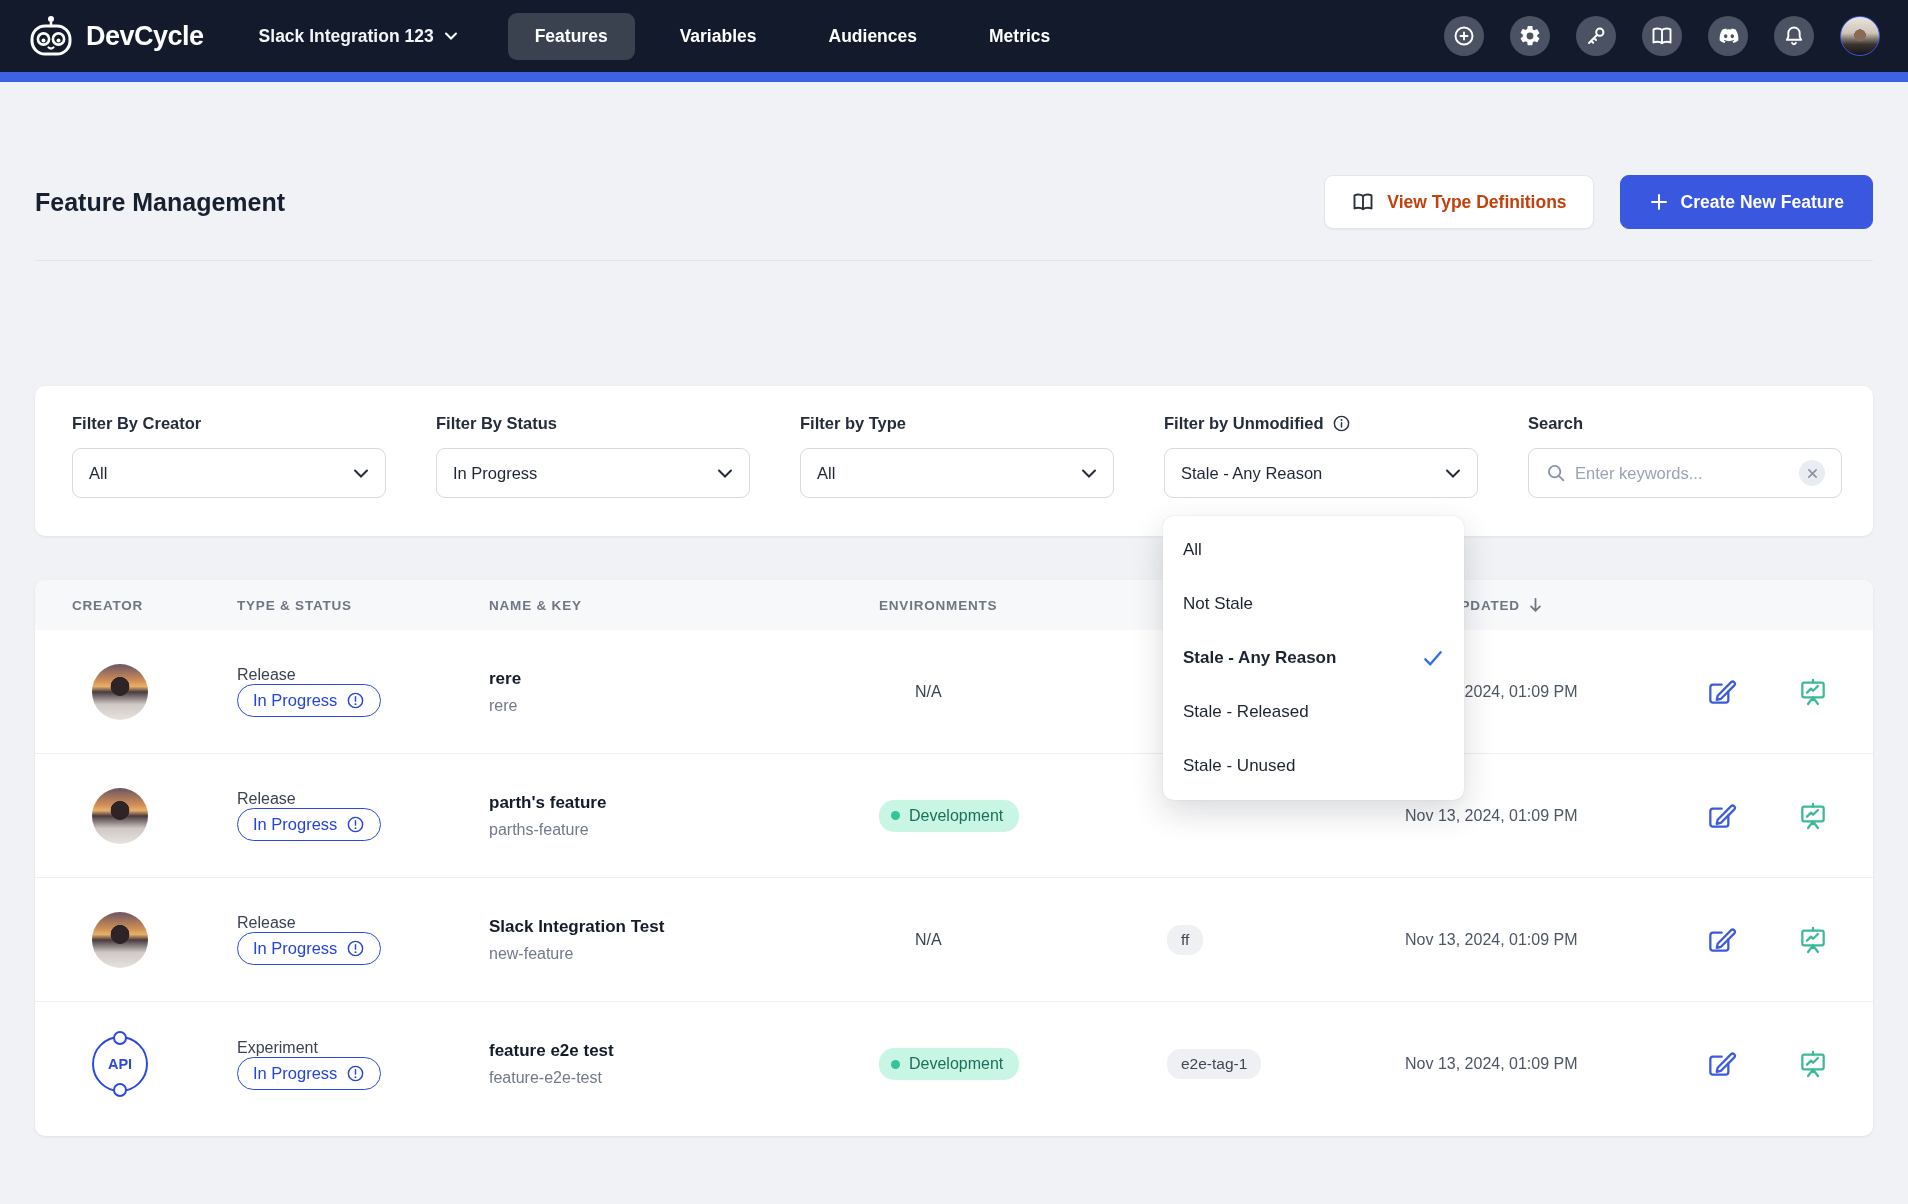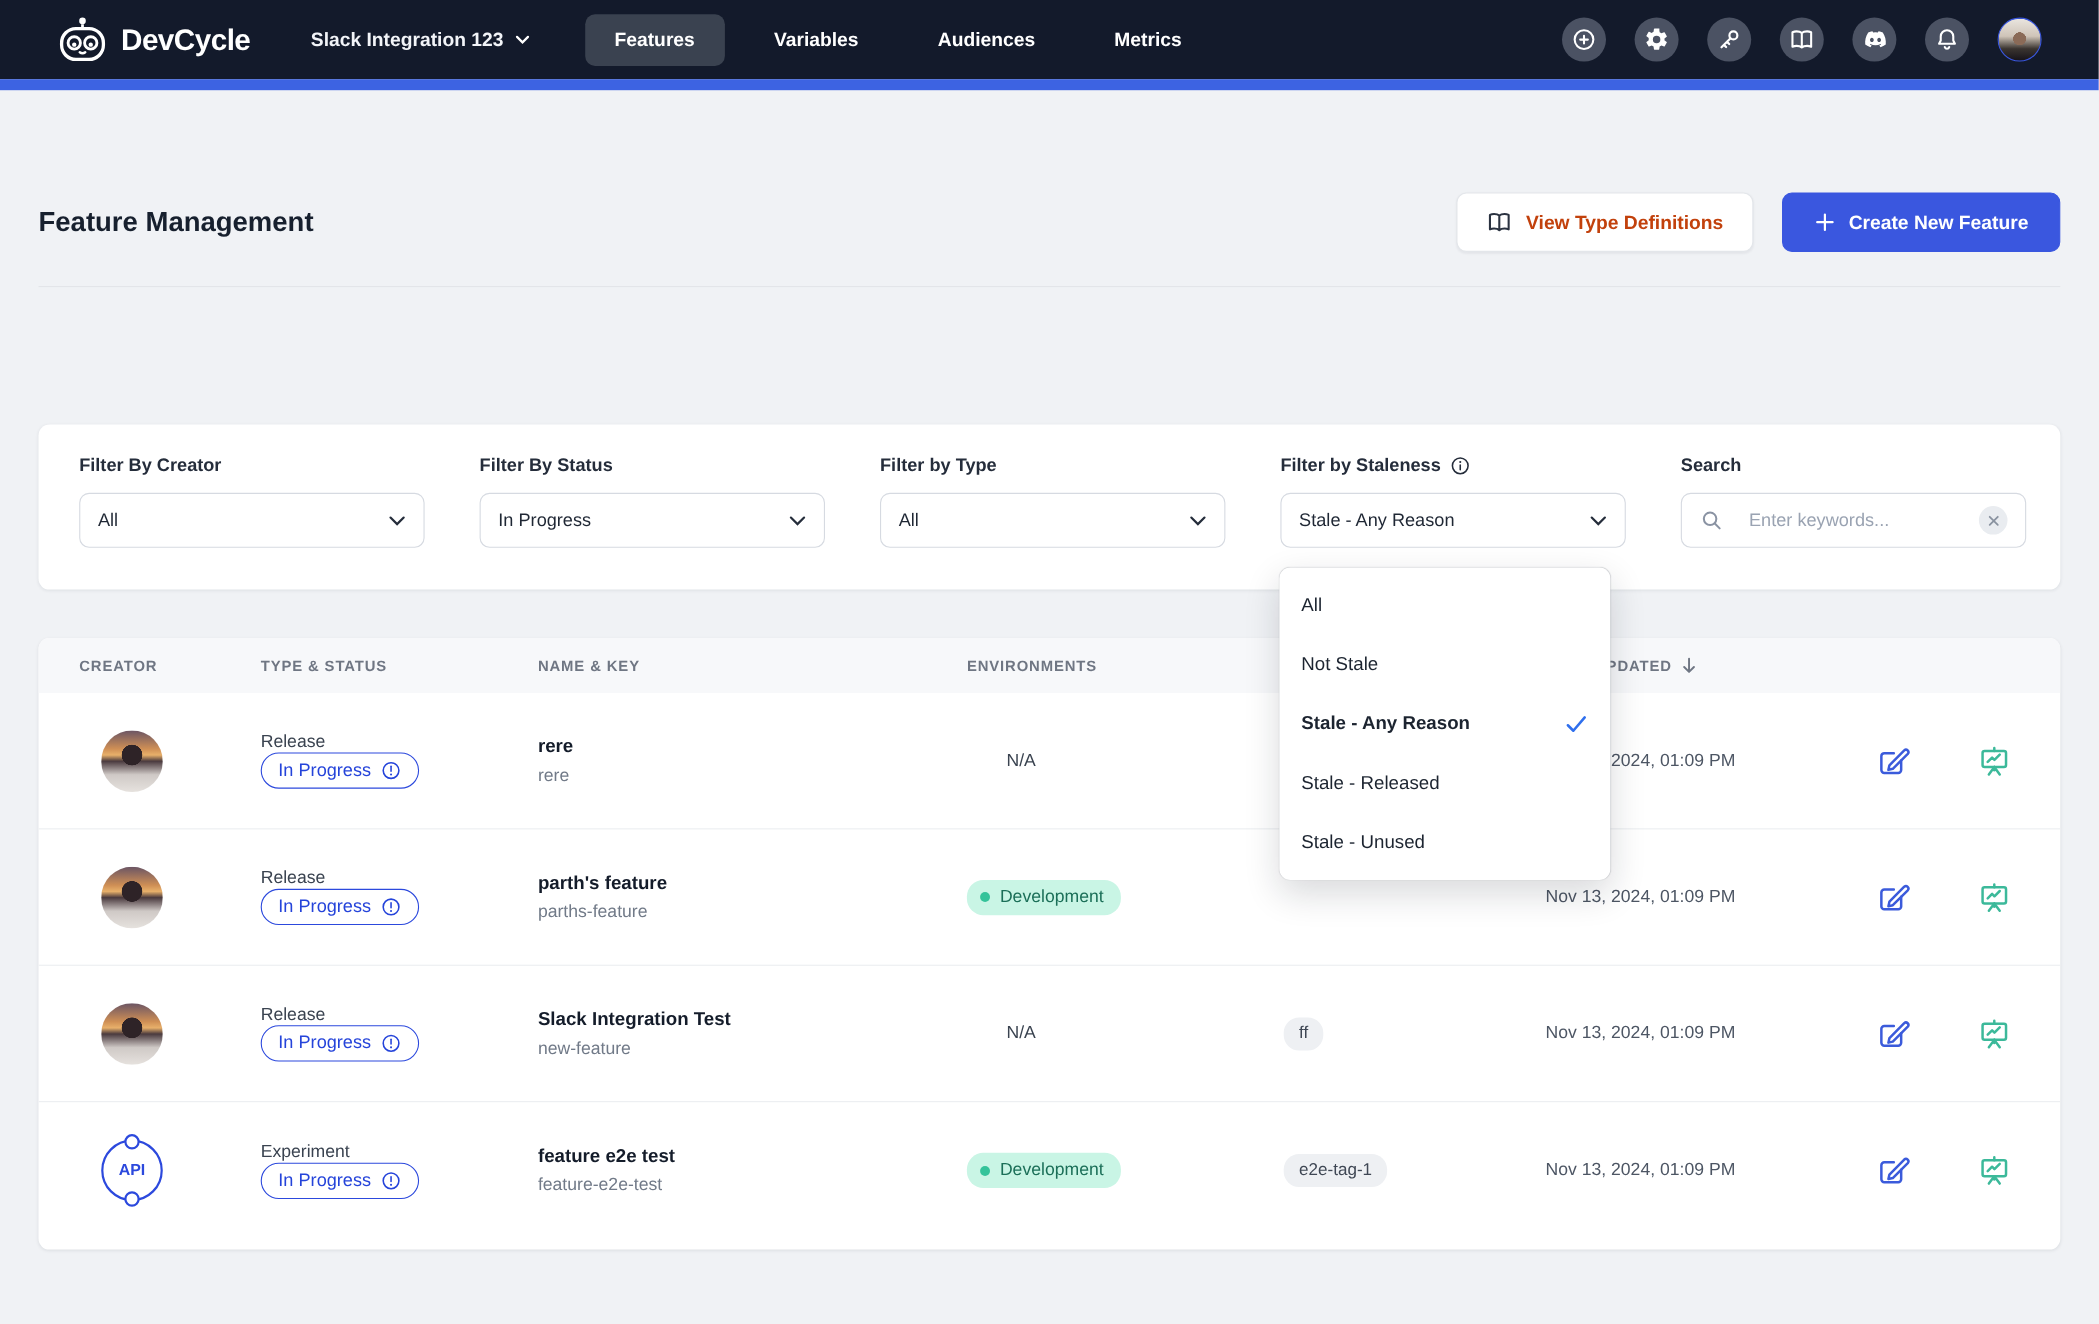--- a/index.html
+++ b/index.html
@@ -7,21 +7,21 @@
   body {
     position:relative;
     background:#f0f2f5;
     font-family:"Liberation Sans", sans-serif;
     color:#1c2430;
     overflow:hidden;
   }
   
   .topnav {
     position:absolute; top:0; left:0; width:1908px; height:72px;
-    background:#131a2b; display:flex; align-items:center; padding:0 52px;
+    background:#131a2b; display:flex; align-items:center; padding:0 28px;
   }
   .brand { display:flex; align-items:center; gap:12px; }
   .brand-name { color:#ffffff; font-size:27px; font-weight:800; letter-spacing:-0.5px; }
   .project { margin-left:55px; display:flex; align-items:center; gap:10px;
     color:#f2f4f8; font-size:17.5px; font-weight:700; cursor:pointer; }
   .tabs { margin-left:50px; display:flex; align-items:center; gap:18px; }
   .tab { padding:13px 27px; border-radius:9px; color:#ffffff; font-size:17.5px; font-weight:700; cursor:pointer; }
   .tab.active { background:#3a4250; }
   .nav-right { margin-left:auto; display:flex; align-items:center; gap:26px; }
   .nav-icon-btn { width:40px; height:40px; border-radius:50%; background:#4b5263;
@@ -47,21 +47,21 @@
 
   
   .filter-card { position:absolute; top:386px; left:35px; width:1838px; height:150px;
     background:#ffffff; border-radius:10px; box-shadow:0 1px 3px rgba(16,24,40,.07);padding-left:19px; }
   .filter-group { position:absolute; top:28px; width:314px; }
   .filter-label { display:flex; align-items:center; gap:8px; font-size:16.5px; font-weight:700; color:#252d3b; margin-bottom:15px; }
   .control { height:50px; border:1px solid #d6dae1; border-radius:9px; background:#fff;
     display:flex; align-items:center; padding:0 16px; font-size:16.5px; color:#1f2734; cursor:pointer; }
   .control .value { flex:1; }
   .g1 { left:37px; } .g2 { left:401px; } .g3 { left:765px; } .g4 { left:1129px; } .g5 { left:1493px; }
-  .search-control { cursor:text; gap:23px; }
+  .search-control { cursor:text; gap:8px; }
   .search-control input { border:none; outline:none; flex:1; font-size:16.5px; font-family:"Liberation Sans",sans-serif; color:#1f2734; min-width:0; }
   .search-control input::placeholder { color:#9aa3b2; }
   .clear-btn { width:26px; height:26px; border-radius:50%; background:#e9ecf0; color:#8a93a0;
     display:flex; align-items:center; justify-content:center; font-size:14px; cursor:pointer; }
 
   
   .menu { position:absolute; top:516px; left:1163px; width:301px; background:#ffffff; border-radius:10px;
     box-shadow:0 12px 32px rgba(16,24,40,.16), 0 0 1px rgba(16,24,40,.2); padding:7px 0; z-index:60; }
   .menu-item { height:54px; display:flex; align-items:center; padding:0 20px; font-size:17px; color:#1c2430; cursor:pointer; }
   .menu-item.selected { font-weight:700; }
@@ -235,21 +235,21 @@
       <span>
         <svg width="16" height="11" viewBox="0 0 16 11" fill="none" stroke="#252d3b" stroke-width="2" stroke-linecap="round">
             <path d="M2 2.5l6 6 6-6"></path>
           </svg>
       </span>
     </div>
   </div>
 
   <div class="filter-group g4">
     <div class="filter-label">
-      <span>Filter by Staleness</span>
+      <span>Filter by Unmodified</span>
       <span>
         <svg width="19" height="19" viewBox="0 0 24 24" fill="none" stroke="#252d3b" stroke-width="1.8" stroke-linecap="round">
           <circle cx="12" cy="12" r="9"></circle>
             <path d="M12 11v5.5"></path>
             <circle cx="12" cy="7.6" r="1.2" fill="#252d3b" stroke="none"></circle>
           </svg>
       </span>
     </div>
     <div class="control">
       <span class="value">Stale - Any Reason</span>

